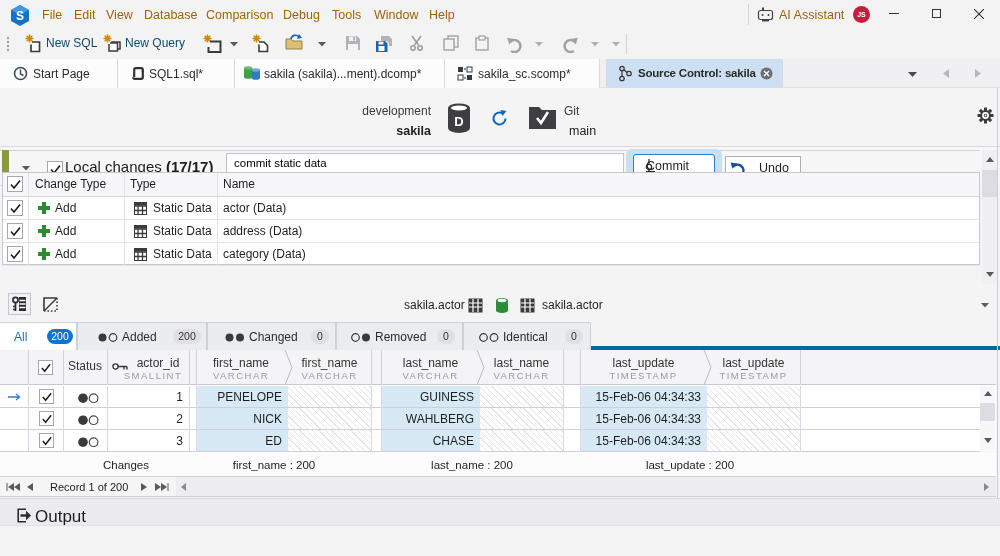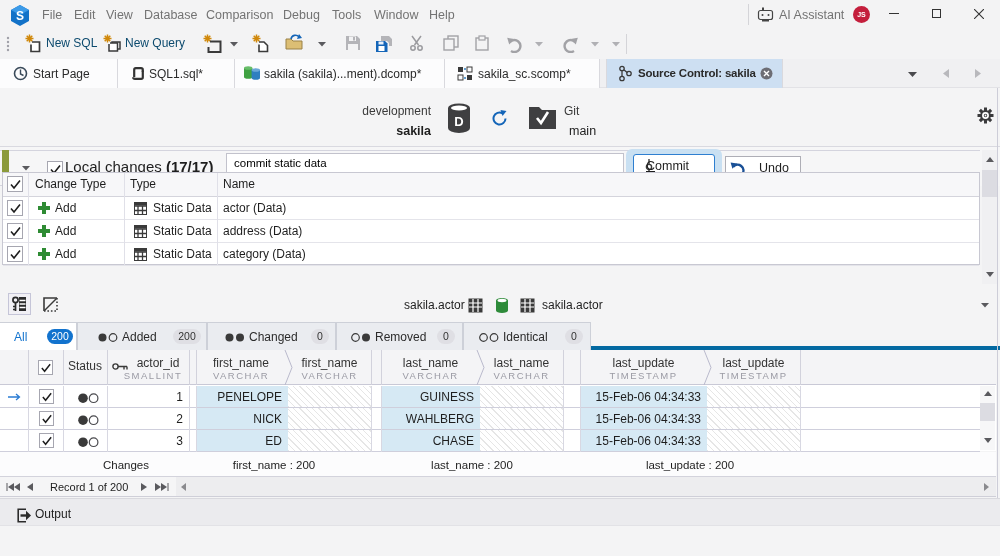--- a/index.html
+++ b/index.html
@@ -1,21 +1,21 @@
 <!DOCTYPE html>
 <html><head>
 <meta charset="utf-8">
 <style>
 * { margin:0; padding:0; box-sizing:border-box; }
 html,body { width:1000px; height:556px; overflow:hidden; }
 body { font-family:"Liberation Sans", sans-serif; color:#1e1e1e; background:#f4f4f5; position:relative; }
 .abs { position:absolute; }
 
 #titlebar { left:0; top:0; width:1000px; height:29px; background:#f3f3f4; }
-.menu { font-size:12.5px; color:#737373; top:8px; }
+.menu { font-size:12.5px; color:#a16207; top:8px; }
 
 #toolbar { left:0; top:29px; width:1000px; height:30px; background:#f3f3f4; }
 .tbtxt { font-size:12px; color:#0c4a6e; top:7px; }
 
 #tabbar { left:0; top:59px; width:1000px; height:29px; background:#f0f0f2; border-bottom:1px solid #e2e2e6; }
 .tab { top:0; height:29px; background:#fcfcfd; border-right:1px solid #d9d9de; font-size:12px; color:#2b2b2b; }
 .tab .lbl { position:absolute; top:8px; }
 #tab5 { background:#cddff2; border-left:1px solid #d9d9de; font-weight:bold; font-size:11.5px; letter-spacing:-0.2px; }
 
 #schead { left:0; top:88px; width:1000px; height:59px; background:#f4f4f5; }
@@ -625,17 +625,17 @@
       </svg>
   </div>
 </div>
 
 <div class="abs" id="outputrow">
   <svg class="abs" style="left:17px;top:9px" width="16" height="15" viewBox="0 0 16 15">
     <path d="M9,1.2 H1.2 V13.8 H9" fill="none" stroke="#2b2b2b" stroke-width="1.6"></path>
     <path d="M3.5,7.5 H9" stroke="#2b2b2b" stroke-width="2.4"></path>
     <polygon points="9,2.8 14,7.5 9,12.2" fill="#2b2b2b"></polygon>
   </svg>
-  <div class="abs" style="left:35px;top:8px;font-size:12px">Output</div>
+  <div class="abs" style="left:35px;top:8px;font-size:17px">Output</div>
 </div>
 <div class="abs" id="statusbar"></div>
 
 <div class="abs" style="left:997px;top:88px;width:1px;height:410px;background:#cdcdd8"></div>
 
 </body></html>

